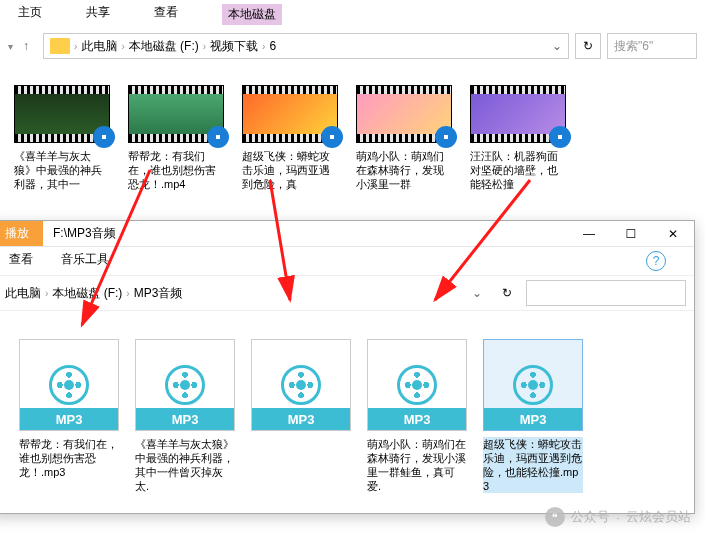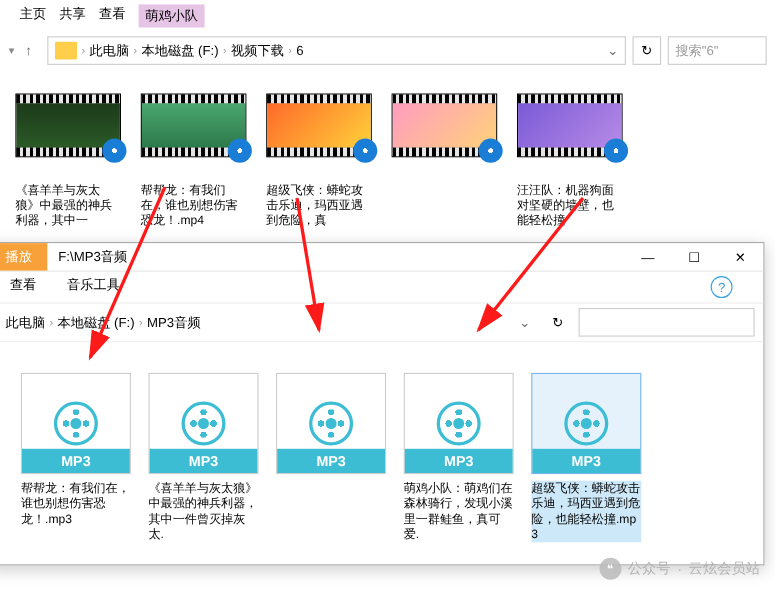--- a/index.html
+++ b/index.html
@@ -1,20 +1,20 @@
 <!DOCTYPE html>
 <html><head>
 <meta charset="utf-8">
 <style>
   * { box-sizing: border-box; margin: 0; padding: 0; }
   body { font-family: "Microsoft YaHei", "Segoe UI", sans-serif; font-size: 12px; background: #fff; width: 705px; height: 537px; position: relative; overflow: hidden; }
   
   
   .window1 { position: absolute; top: 0; left: 0; width: 705px; }
-  .tabs1 { display: flex; gap: 12px; padding: 4px 8px 4px 18px; font-size: 12px; }
+  .tabs1 { display: flex; gap: 44px; padding: 4px 8px 4px 18px; font-size: 12px; }
   .tab { cursor: pointer; }
   .tab.hl { background: #e6c4e6; padding: 2px 6px; }
   .addrbar { display: flex; align-items: center; gap: 6px; padding: 4px 8px; }
   .navbtns { display: flex; gap: 2px; align-items: center; }
   .navbtn { width: 22px; height: 22px; display: flex; align-items: center; justify-content: center; color: #666; }
   .chev { font-size: 10px; color: #888; }
   .foldericon { width: 20px; height: 16px; background: #ffcf4b; border-radius: 1px; }
   .breadcrumb { flex: 1; border: 1px solid #ccc; height: 26px; display: flex; align-items: center; padding: 0 6px; gap: 4px; }
   .crumb { font-size: 12px; }
   .sep { color: #999; font-size: 10px; }
@@ -26,21 +26,21 @@
   .thumbs1 { display: flex; gap: 18px; padding: 22px 14px 10px; }
   .vitem { width: 96px; }
   .vthumb { width: 96px; height: 58px; position: relative; border: 1px solid #000; }
   .film { position: absolute; left: 0; right: 0; height: 8px; background: #000; }
   .film.top { top: 0; }
   .film.bot { bottom: 0; }
   .film::before { content: ""; position: absolute; inset: 0; background: repeating-linear-gradient(90deg, #000 0, #000 3px, #fff 3px, #fff 6px); opacity: 0.9; }
   .vimg { position: absolute; top: 8px; bottom: 8px; left: 0; right: 0; }
   .badge { position: absolute; right: -6px; bottom: -6px; width: 22px; height: 22px; border-radius: 50%; background: #1a7ed6; display: flex; align-items: center; justify-content: center; }
   .badge::before { content: ""; width: 10px; height: 10px; background: radial-gradient(circle, #fff 30%, #1a7ed6 32%); border-radius: 50%; }
-  .vlabel { font-size: 11px; line-height: 14px; margin-top: 23px; text-align: left; color: #000; word-break: break-all; }
+  .vlabel { font-size: 11px; line-height: 14px; margin-top: 6px; text-align: left; color: #000; word-break: break-all; }
   
   
   .window2 { position: absolute; top: 220px; left: -10px; width: 705px; background: #fff; border: 1px solid #aaa; box-shadow: 0 4px 14px rgba(0,0,0,.2); }
   .titlebar { display: flex; align-items: center; height: 26px; border-bottom: 1px solid #e5e5e5; }
   .tb-tab { padding: 4px 14px; font-size: 12px; }
   .tb-tab.orange { background: #f8a13a; color: #fff; }
   .tb-title { margin-left: 10px; font-size: 12px; }
   .winbtns { margin-left: auto; display: flex; }
   .winbtn { width: 42px; height: 26px; display: flex; align-items: center; justify-content: center; font-size: 12px; }
   .tabs2 { display: flex; gap: 28px; padding: 4px 18px; }
@@ -68,21 +68,21 @@
   .wmicon { width: 20px; height: 20px; border-radius: 50%; background: #bbb; display: flex; align-items: center; justify-content: center; color: #fff; font-size: 11px; }
 </style>
 </head>
 <body>
 
 <div class="window1">
   <div class="tabs1">
     <span class="tab">主页</span>
     <span class="tab">共享</span>
     <span class="tab">查看</span>
-    <span class="tab hl">萌鸡小队</span>
+    <span class="tab hl">本地磁盘</span>
   </div>
   <div class="addrbar">
     <div class="navbtns">
       <span class="chev">▾</span>
       <span class="navbtn">↑</span>
     </div>
     <div class="breadcrumb">
       <span class="foldericon"></span>
       <span class="sep">›</span>
       <span class="crumb">此电脑</span>
@@ -125,20 +125,21 @@
   </div>
         <div class="vlabel">超级飞侠：蟒蛇攻击乐迪，玛西亚遇到危险，真</div>
       </div>
       <div class="vitem">
         <div class="vthumb">
     <div class="film top"></div>
           <div class="film bot"></div>
     <div class="vimg" style="background:linear-gradient(135deg,#ff9cc0,#ffd27a)"></div>
     <div class="badge"></div>
   </div>
+        <div class="vlabel">萌鸡小队：萌鸡们在森林骑行，发现小溪里一群</div>
       </div>
       <div class="vitem">
         <div class="vthumb">
     <div class="film top"></div>
           <div class="film bot"></div>
     <div class="vimg" style="background:linear-gradient(135deg,#7a5ad6,#b78be6)"></div>
     <div class="badge"></div>
   </div>
         <div class="vlabel">汪汪队：机器狗面对坚硬的墙壁，也能轻松撞</div>
       </div>

